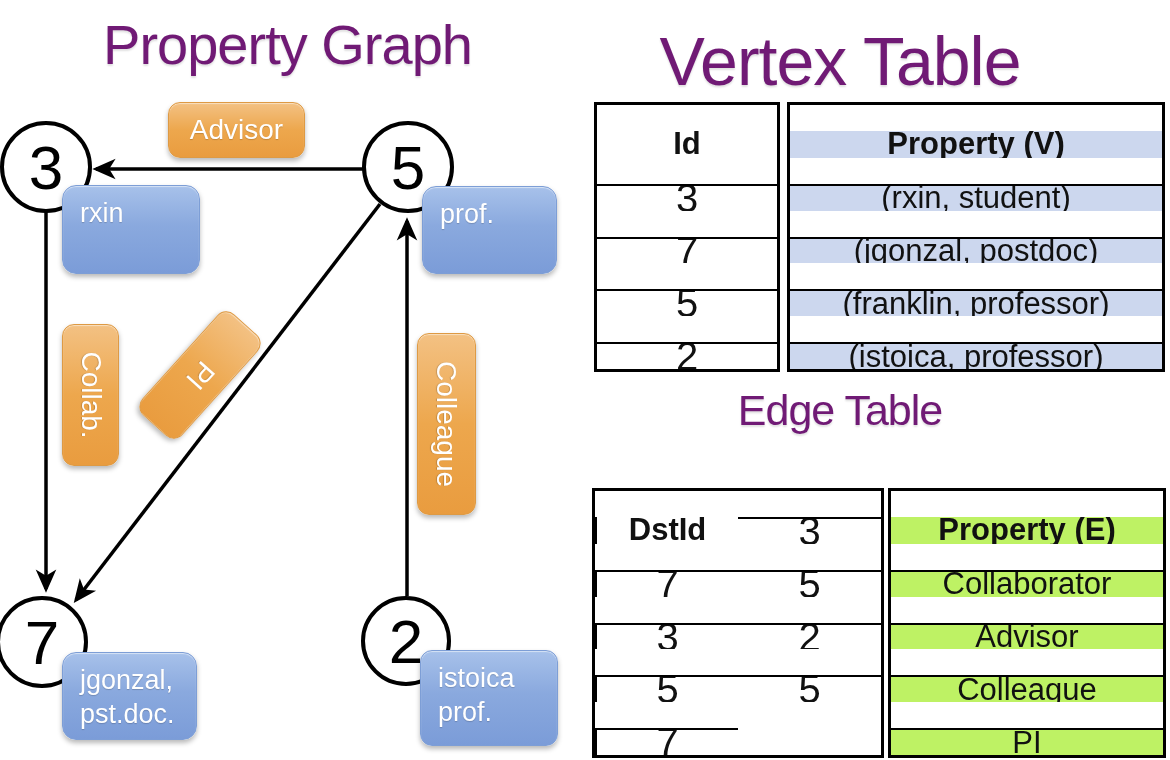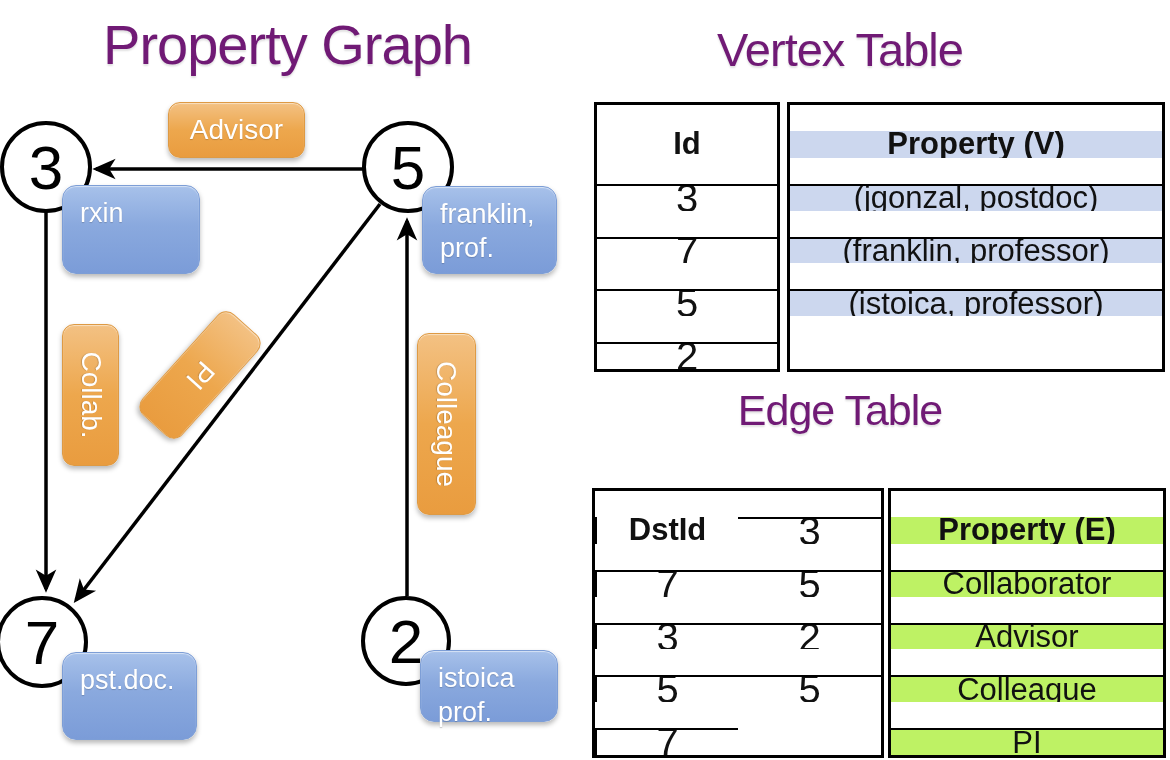--- a/index.html
+++ b/index.html
@@ -5,21 +5,21 @@
   html,body{margin:0;padding:0;background:#fff;}
   #stage{
     position:relative;width:1170px;height:760px;overflow:hidden;background:#fff;
     font-family:"Liberation Sans","DejaVu Sans",sans-serif;color:#111;
   }
   .title{
     position:absolute;text-align:center;font-weight:400;color:#701a75;
     text-shadow:0 2px 2px rgba(0,0,0,0.12);letter-spacing:-1px;white-space:nowrap;
   }
   #graph-title{left:0;top:12px;width:575px;font-size:56px;}
-  #vertex-title{left:530px;top:22px;width:620px;font-size:47px;}
+  #vertex-title{left:530px;top:22px;width:620px;font-size:68px;}
   #edge-title{left:530px;top:386px;width:620px;font-size:43px;text-align:center;}
 
   svg.canvas{position:absolute;left:0;top:0;}
 
   
   .vnum{
     position:absolute;width:80px;height:80px;display:flex;align-items:center;justify-content:center;
     font-size:62px;font-weight:400;color:#000;
   }
 
@@ -89,27 +89,27 @@
 
   <div class="vnum" style="left:6px;top:127px;">3</div>
   <div class="vnum" style="left:368px;top:127px;">5</div>
   <div class="vnum" style="left:2px;top:602px;">7</div>
   <div class="vnum" style="left:366px;top:601px;">2</div>
 
   <div class="vlabel" style="left:62px;top:185px;width:138px;height:89px;">
     <div>rxin</div>
   </div>
   <div class="vlabel" style="left:422px;top:186px;width:135px;height:88px;">
-    <div>franklin,</div>
     <div>prof.</div>
   </div>
   <div class="vlabel" style="left:62px;top:652px;width:135px;height:88px;">
+    <div>jgonzal,</div>
     <div>pst.doc.</div>
   </div>
-  <div class="vlabel" style="left:420px;top:650px;width:138px;height:72px;">
+  <div class="vlabel" style="left:420px;top:650px;width:138px;height:96px;border-radius:12px;">
     <div>istoica</div>
     <div>prof.</div>
   </div>
 
   <div class="elabel" style="left:168px;top:102px;width:135px;height:54px;">
     <div class="inner">
         <span>Advisor</span>
       </div>
   </div>
   <div class="elabel vert" style="left:62px;top:324px;width:55px;height:140px;">
@@ -130,20 +130,21 @@
 
   <div class="subtable" style="left:594px;top:102px;width:186px;height:270px;grid-template-rows:repeat(5,1fr);">
     <div class="cell hdr first">Id</div>
     <div class="cell num">3</div>
     <div class="cell num">7</div>
     <div class="cell num">5</div>
     <div class="cell num">2</div>
   </div>
   <div class="subtable vblue" style="left:787px;top:102px;width:378px;height:270px;grid-template-rows:repeat(5,1fr);">
     <div class="cell hdr first">Property (V)</div>
+    <div class="cell txt">(rxin, student)</div>
     <div class="cell txt">(jgonzal, postdoc)</div>
     <div class="cell txt">(franklin, professor)</div>
     <div class="cell txt">(istoica, professor)</div>
   </div>
 
   <div class="subtable" style="left:592px;top:488px;width:292px;height:270px;grid-template-columns:repeat(2,1fr);grid-template-rows:repeat(5,1fr);">
     <div class="cell hdr first colsep">DstId</div>
     <div class="cell num">3</div>
     <div class="cell num colsep">7</div>
     <div class="cell num">5</div>

